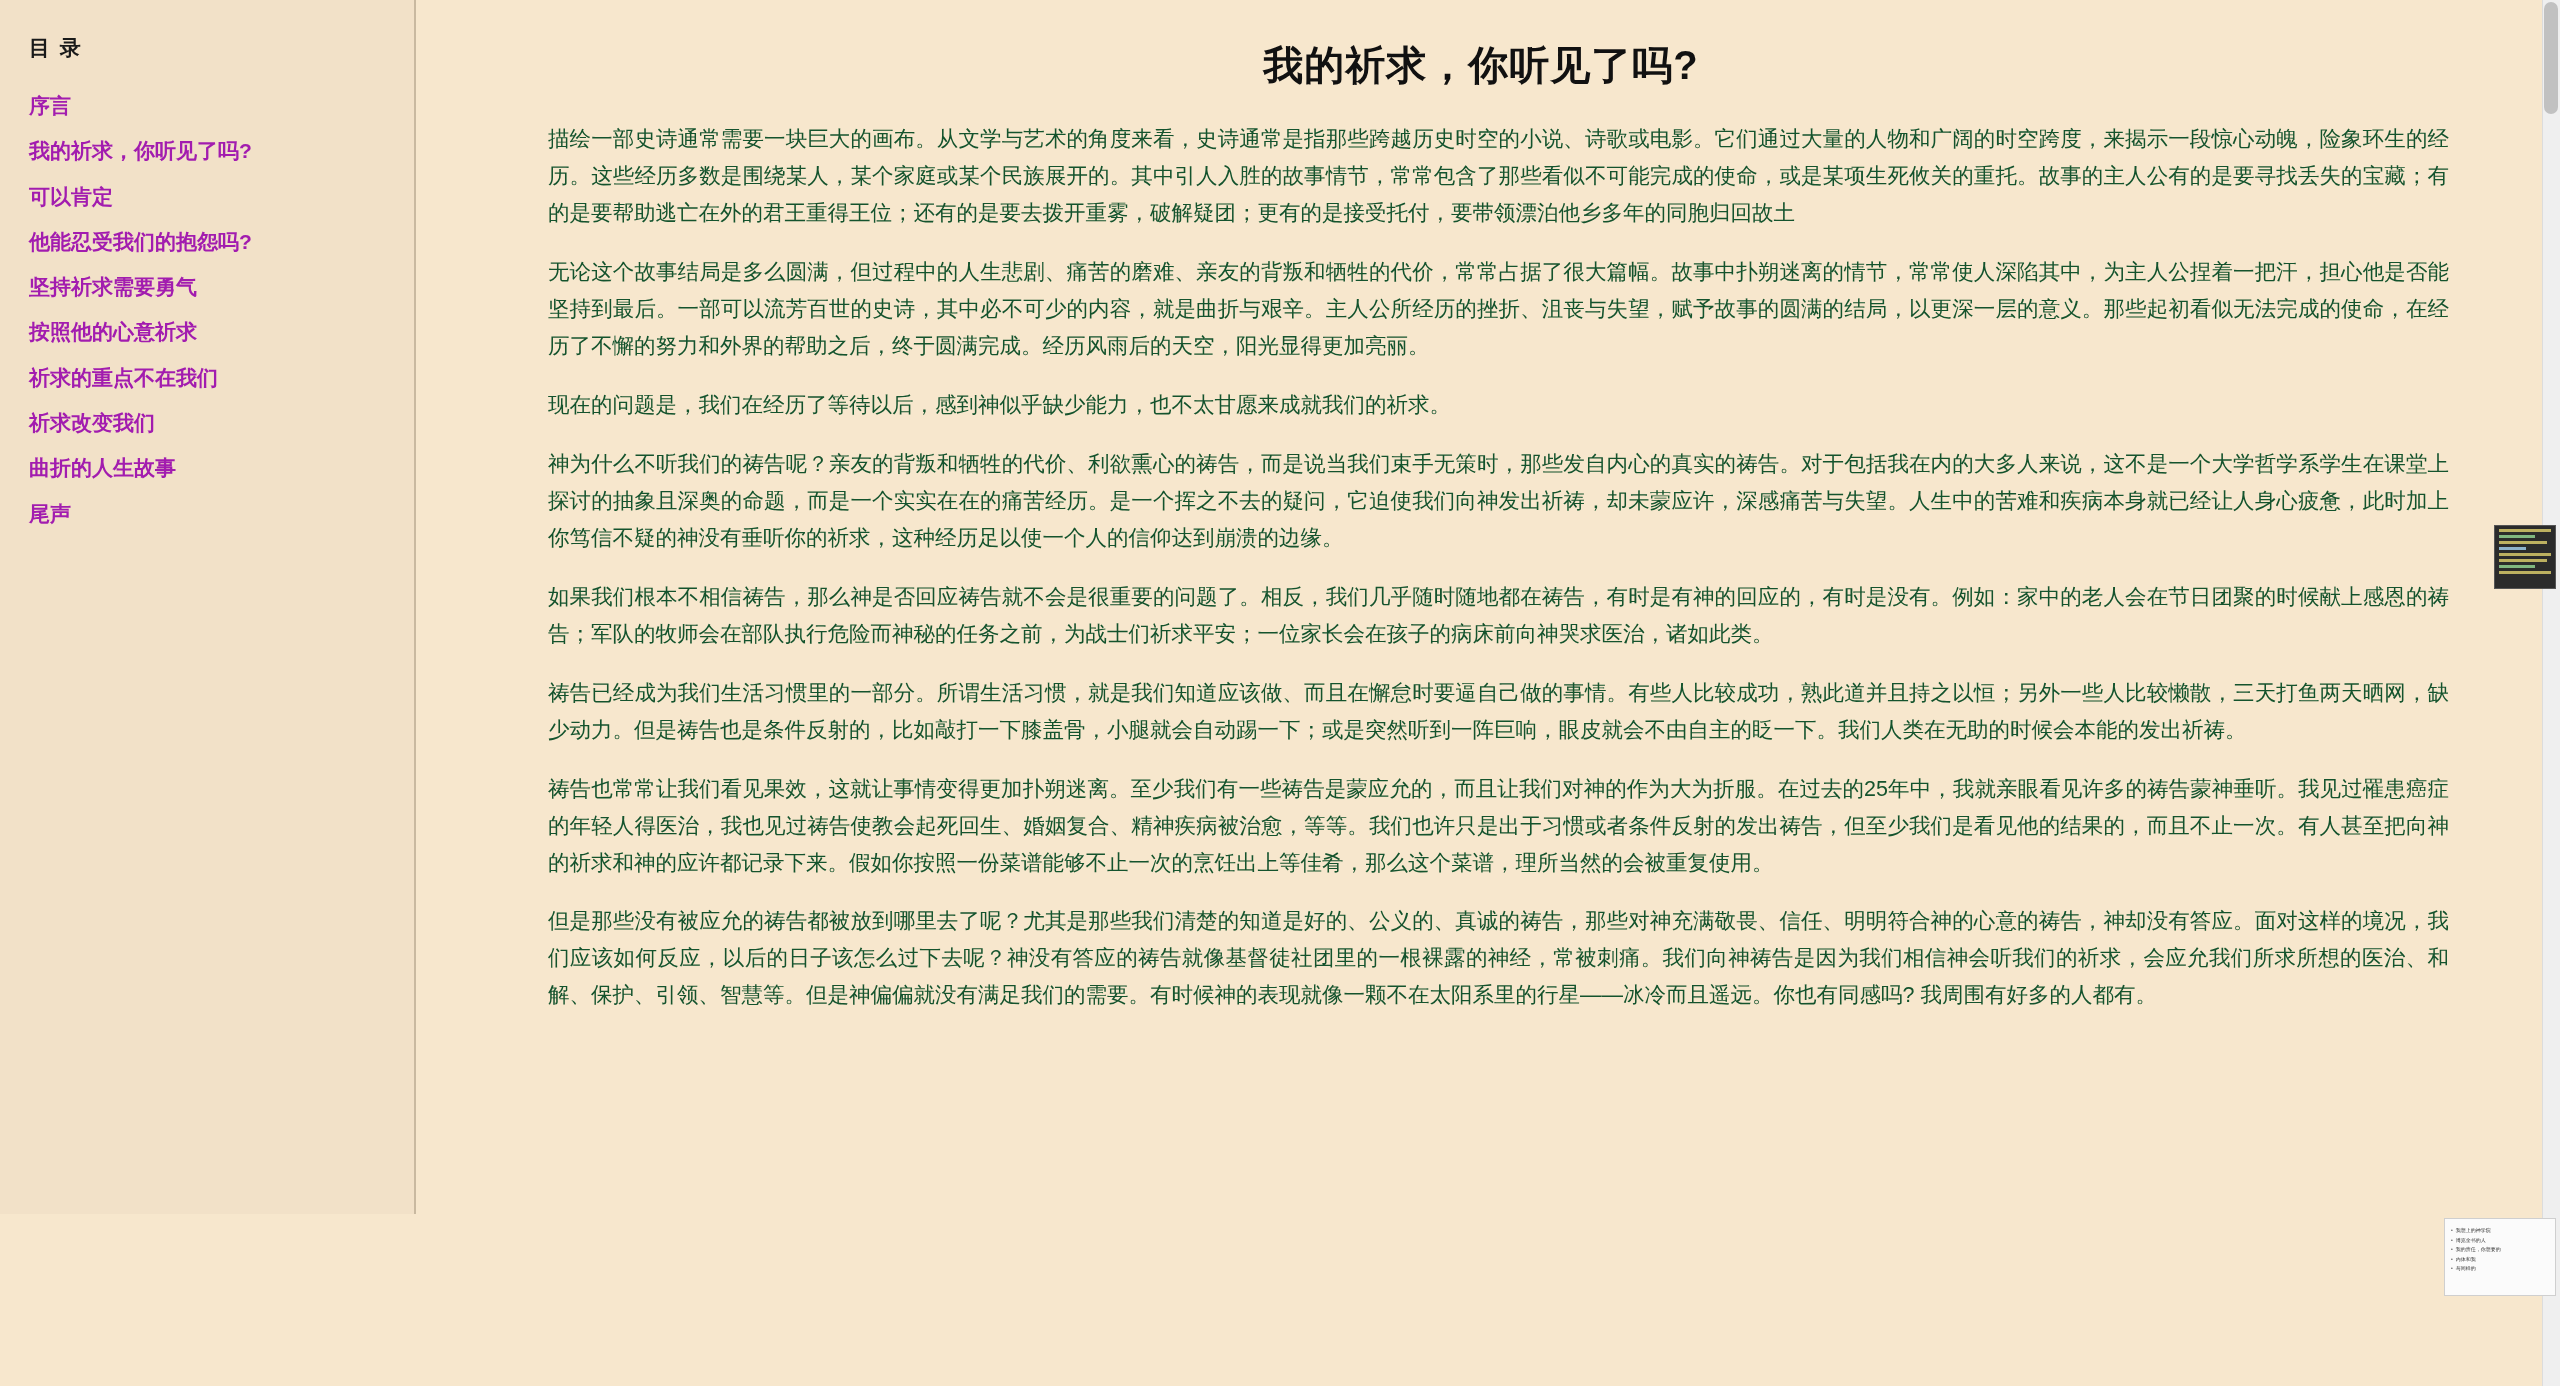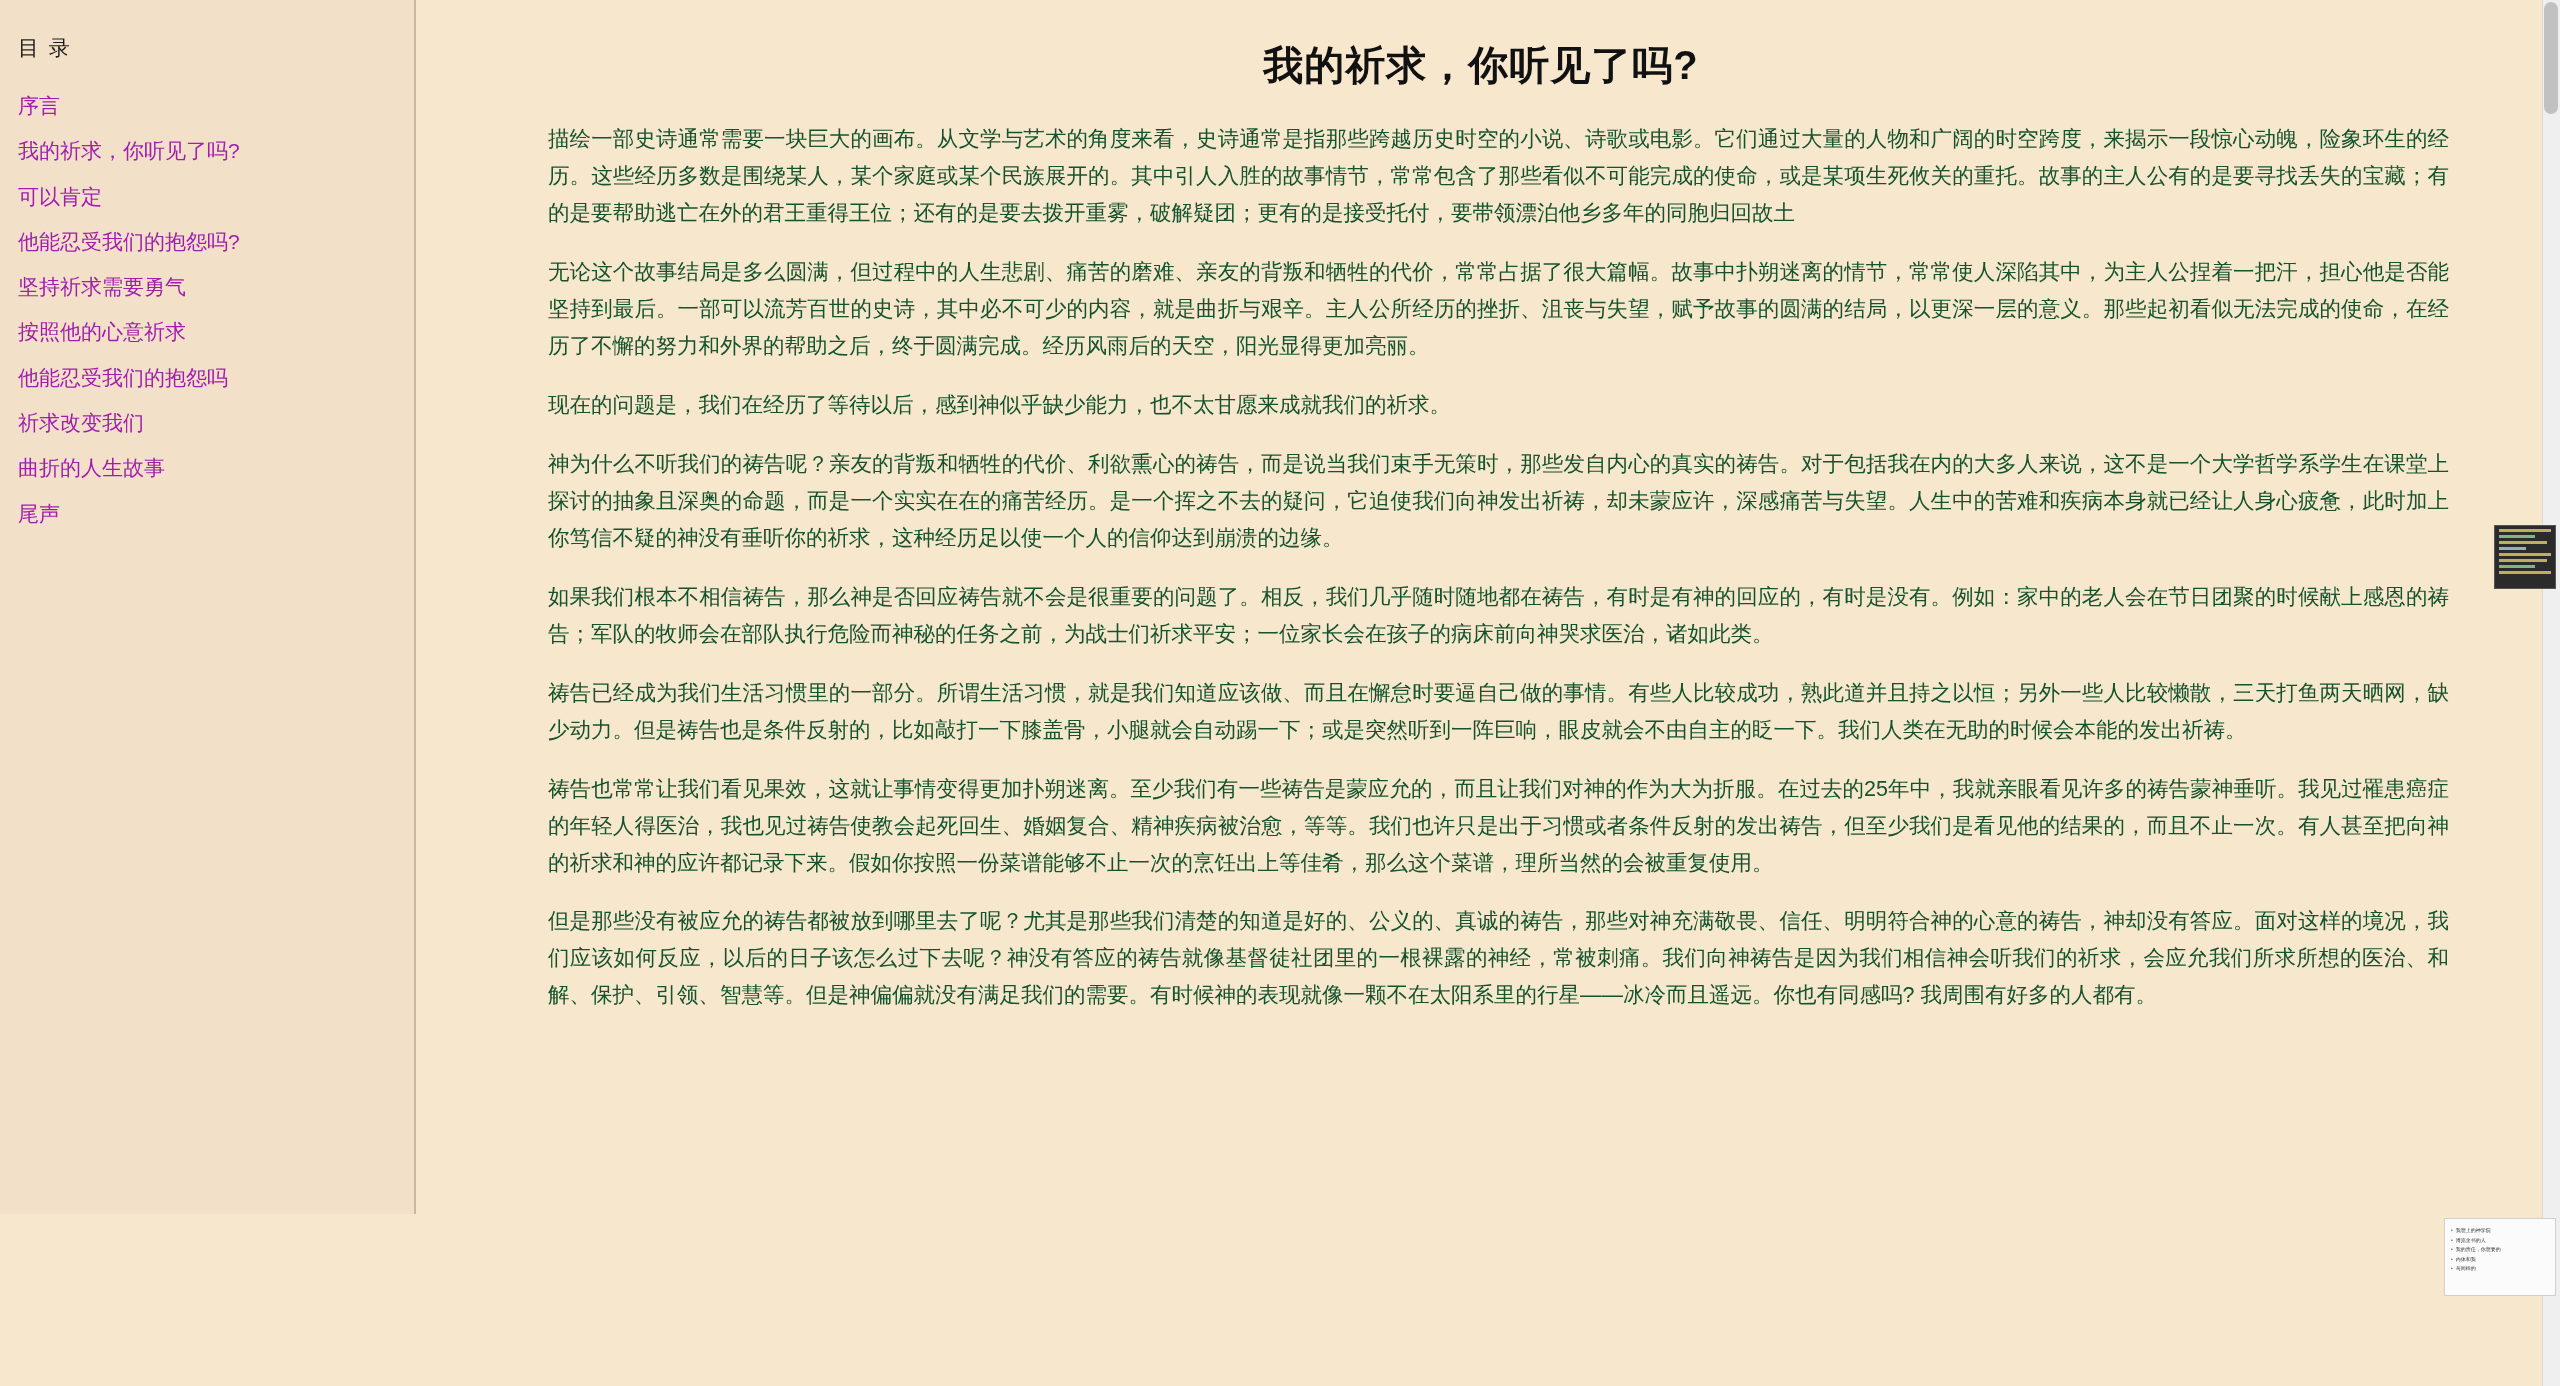--- a/index.html
+++ b/index.html
@@ -19,21 +19,22 @@
   
   #sidebar {
     position: absolute;
     left: 0;
     top: 0;
     width: 416px;
     height: 1214px;
     background: #f2e1c8;
     border-right: 2px solid #c9b9a0;
     box-sizing: border-box;
-    padding: 34px 0 0 0;
+    padding: 34px 0 0 11px;
+    font-weight: bold;
   }
   #toc-title {
     font-size: 21px;
     color: #1a1a1a;
     padding: 0 0 0 18px;
     margin-bottom: 30px;
     letter-spacing: 2px;
   }
   .toc-item {
     font-size: 21px;
@@ -144,21 +145,21 @@
 <div id="page">
 
   <div id="sidebar">
     <div id="toc-title">目 录</div>
     <div class="toc-item">序言</div>
     <div class="toc-item">我的祈求，你听见了吗?</div>
     <div class="toc-item">可以肯定</div>
     <div class="toc-item">他能忍受我们的抱怨吗?</div>
     <div class="toc-item">坚持祈求需要勇气</div>
     <div class="toc-item">按照他的心意祈求</div>
-    <div class="toc-item">他能忍受我们的抱怨吗</div>
+    <div class="toc-item">祈求的重点不在我们</div>
     <div class="toc-item">祈求改变我们</div>
     <div class="toc-item">曲折的人生故事</div>
     <div class="toc-item">尾声</div>
   </div>
 
   <div id="content">
     <h1 id="doc-title">我的祈求，你听见了吗?</h1>
 
     <p class="para">描绘一部史诗通常需要一块巨大的画布。从文学与艺术的角度来看，史诗通常是指那些跨越历史时空的小说、诗歌或电影。它们通过大量的人物和广阔的时空跨度，来揭示一段惊心动魄，险象环生的经历。这些经历多数是围绕某人，某个家庭或某个民族展开的。其中引人入胜的故事情节，常常包含了那些看似不可能完成的使命，或是某项生死攸关的重托。故事的主人公有的是要寻找丢失的宝藏；有的是要帮助逃亡在外的君王重得王位；还有的是要去拨开重雾，破解疑团；更有的是接受托付，要带领漂泊他乡多年的同胞归回故土</p>
     <p class="para">无论这个故事结局是多么圆满，但过程中的人生悲剧、痛苦的磨难、亲友的背叛和牺牲的代价，常常占据了很大篇幅。故事中扑朔迷离的情节，常常使人深陷其中，为主人公捏着一把汗，担心他是否能坚持到最后。一部可以流芳百世的史诗，其中必不可少的内容，就是曲折与艰辛。主人公所经历的挫折、沮丧与失望，赋予故事的圆满的结局，以更深一层的意义。那些起初看似无法完成的使命，在经历了不懈的努力和外界的帮助之后，终于圆满完成。经历风雨后的天空，阳光显得更加亮丽。</p>

